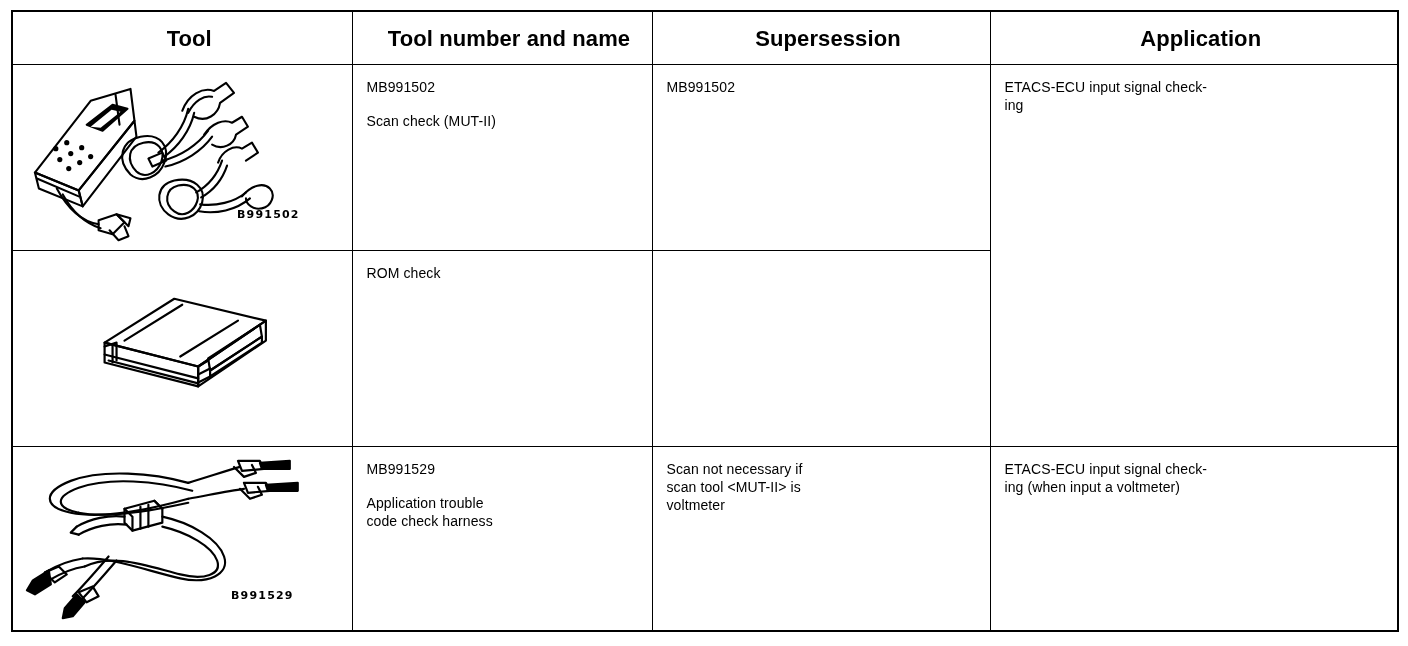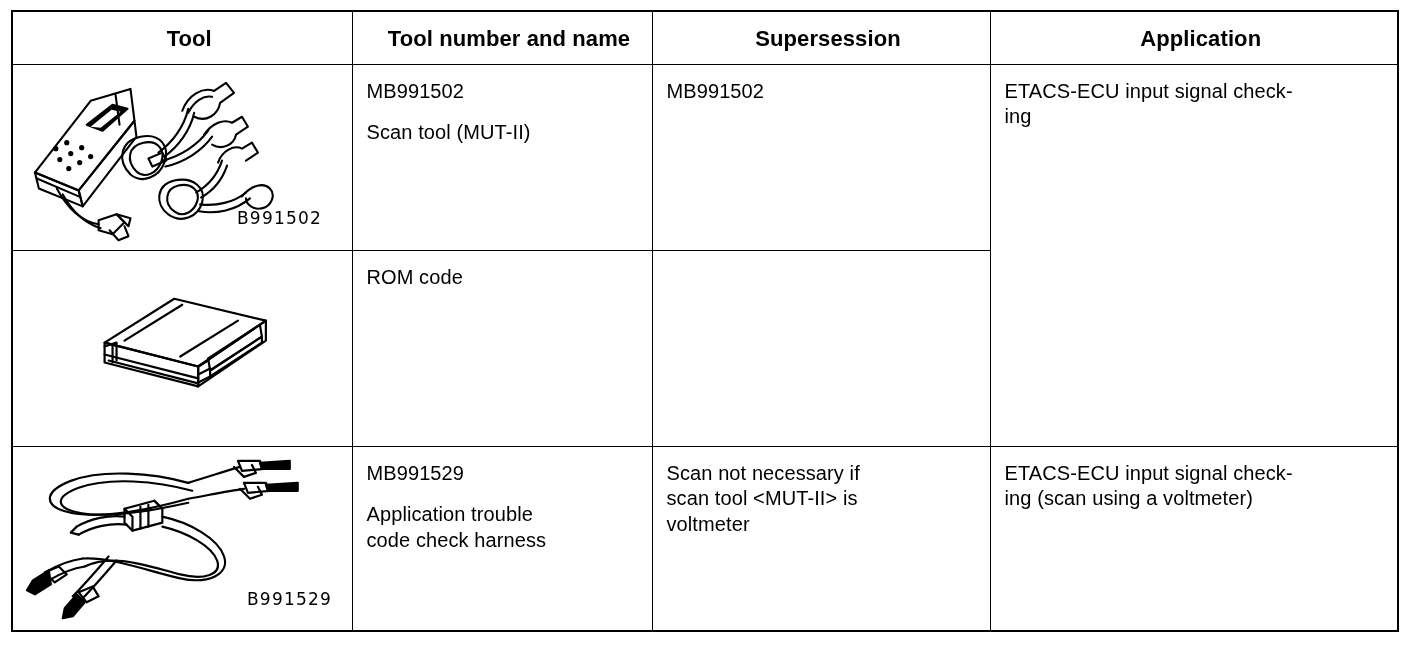--- a/index.html
+++ b/index.html
@@ -56,21 +56,21 @@
   .hdr-text {
     font-size: 22px;
     line-height: 1;
     padding: 16px 0 0 14px;
     letter-spacing: 0.1px;
     white-space: nowrap;
   }
 
   
   .cell-text {
-    font-size: 20px;
+    font-size: 14px;
     line-height: 1.26;
     padding: 14px 12px 10px 14px;
     letter-spacing: 0.1px;
   }
   .cell-text .line { display: block; }
   .cell-text .gap { display: block; height: 16px; }
 
   .r1 { height: 186px; }
   .r2 { height: 196px; }
   .r3 { height: 184px; }
@@ -85,26 +85,26 @@
     min-height: 180px;
   }
   .fig-svg {
     display: block;
     width: 100%;
     height: 100%;
   }
   .fig-caption {
     position: absolute;
     font-family: "DejaVu Sans", sans-serif;
-    font-weight: normal;
-    font-size: 17px;
+    font-weight: bold;
+    font-size: 11px;
     letter-spacing: 1.2px;
   }
   .cap-1 { left: 224px; top: 143px; }
-  .cap-3 { left: 218px; top: 142px; margin-left: 16px; }
+  .cap-3 { left: 218px; top: 142px; }
 </style>
 </head>
 <body>
 
 <div class="page">
 
   <table class="tool-table">
     <colgroup>
       <col class="col-tool">
       <col class="col-number">
@@ -190,21 +190,21 @@
               </g>
             </svg>
             <div class="fig-caption cap-1">B991502</div>
           </div>
         </td>
 
         <td>
           <div class="cell-text">
             <span class="line">MB991502</span>
             <span class="gap"></span>
-            <span class="line">Scan tool (MUT-II)</span>
+            <span class="line">Scan check (MUT-II)</span>
           </div>
         </td>
 
         <td>
           <div class="cell-text">
             <span class="line">MB991502</span>
           </div>
         </td>
 
         <td rowspan="2">
@@ -243,21 +243,21 @@
 
                 <path d="M112 90 L170 54"></path>
                 <path d="M168 106 L226 70"></path>
               </g>
             </svg>
           </div>
         </td>
 
         <td>
           <div class="cell-text">
-            <span class="line">ROM code</span>
+            <span class="line">ROM check</span>
           </div>
         </td>
 
         <td>
           <div class="cell-text">
             <span class="line"></span>
           </div>
         </td>
       </tr>
 
@@ -323,21 +323,21 @@
           <div class="cell-text">
             <span class="line">Scan not necessary if</span>
             <span class="line">scan tool &lt;MUT-II&gt; is</span>
             <span class="line">voltmeter</span>
           </div>
         </td>
 
         <td class="row-sep-top">
           <div class="cell-text">
             <span class="line">ETACS-ECU input signal check-</span>
-            <span class="line">ing (scan using a voltmeter)</span>
+            <span class="line">ing (when input a voltmeter)</span>
           </div>
         </td>
       </tr>
 
     </tbody>
   </table>
 
 </div>
 
 </body></html>

